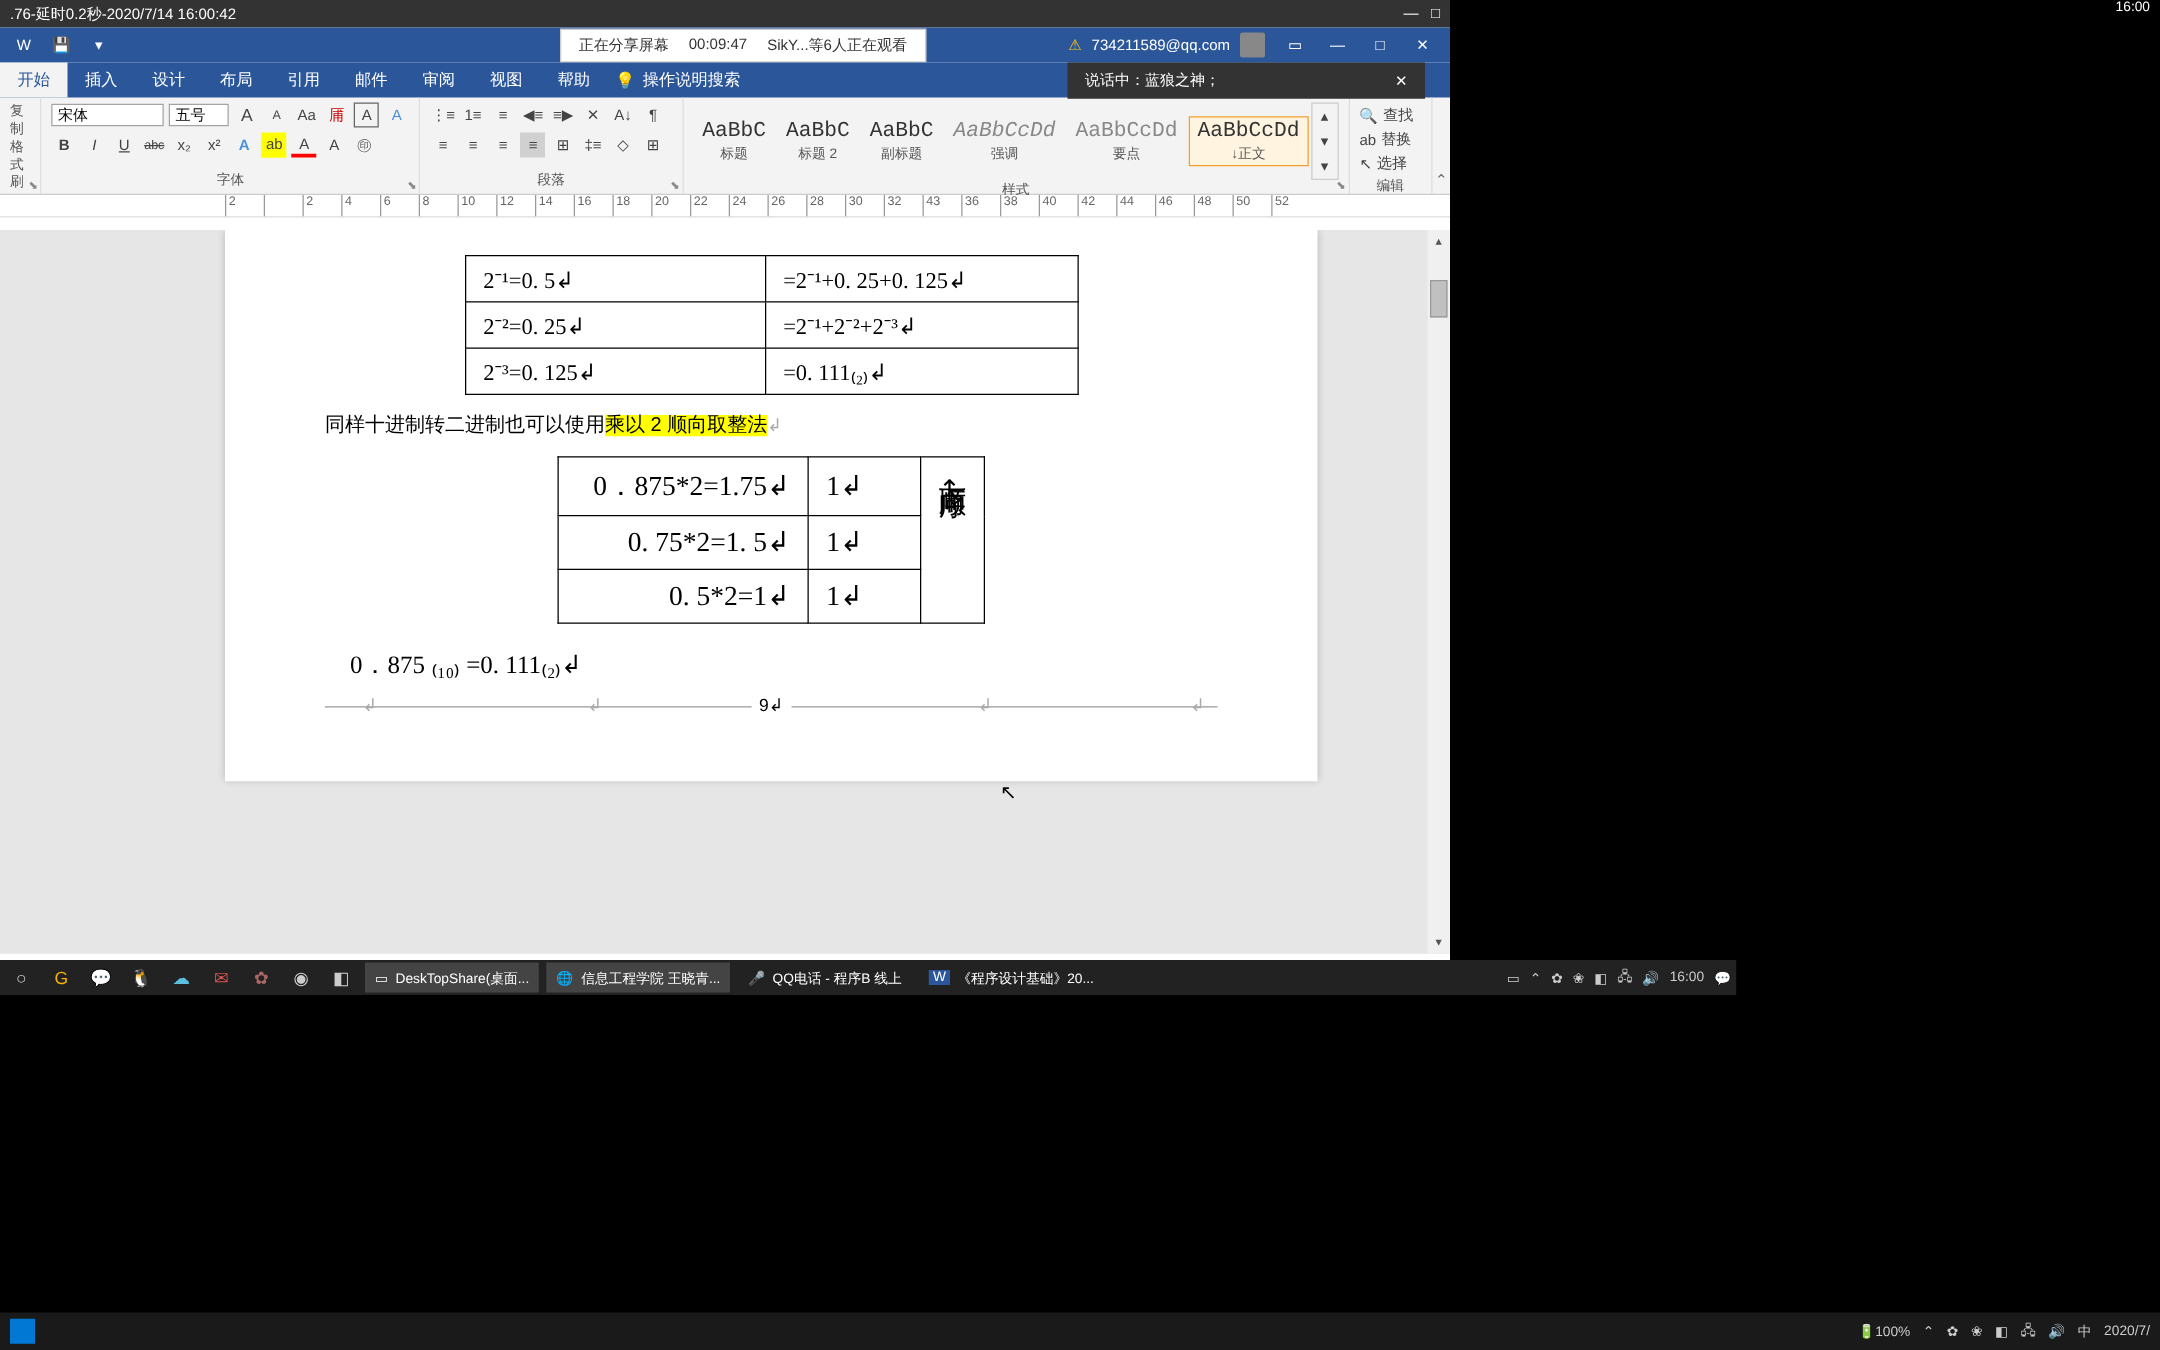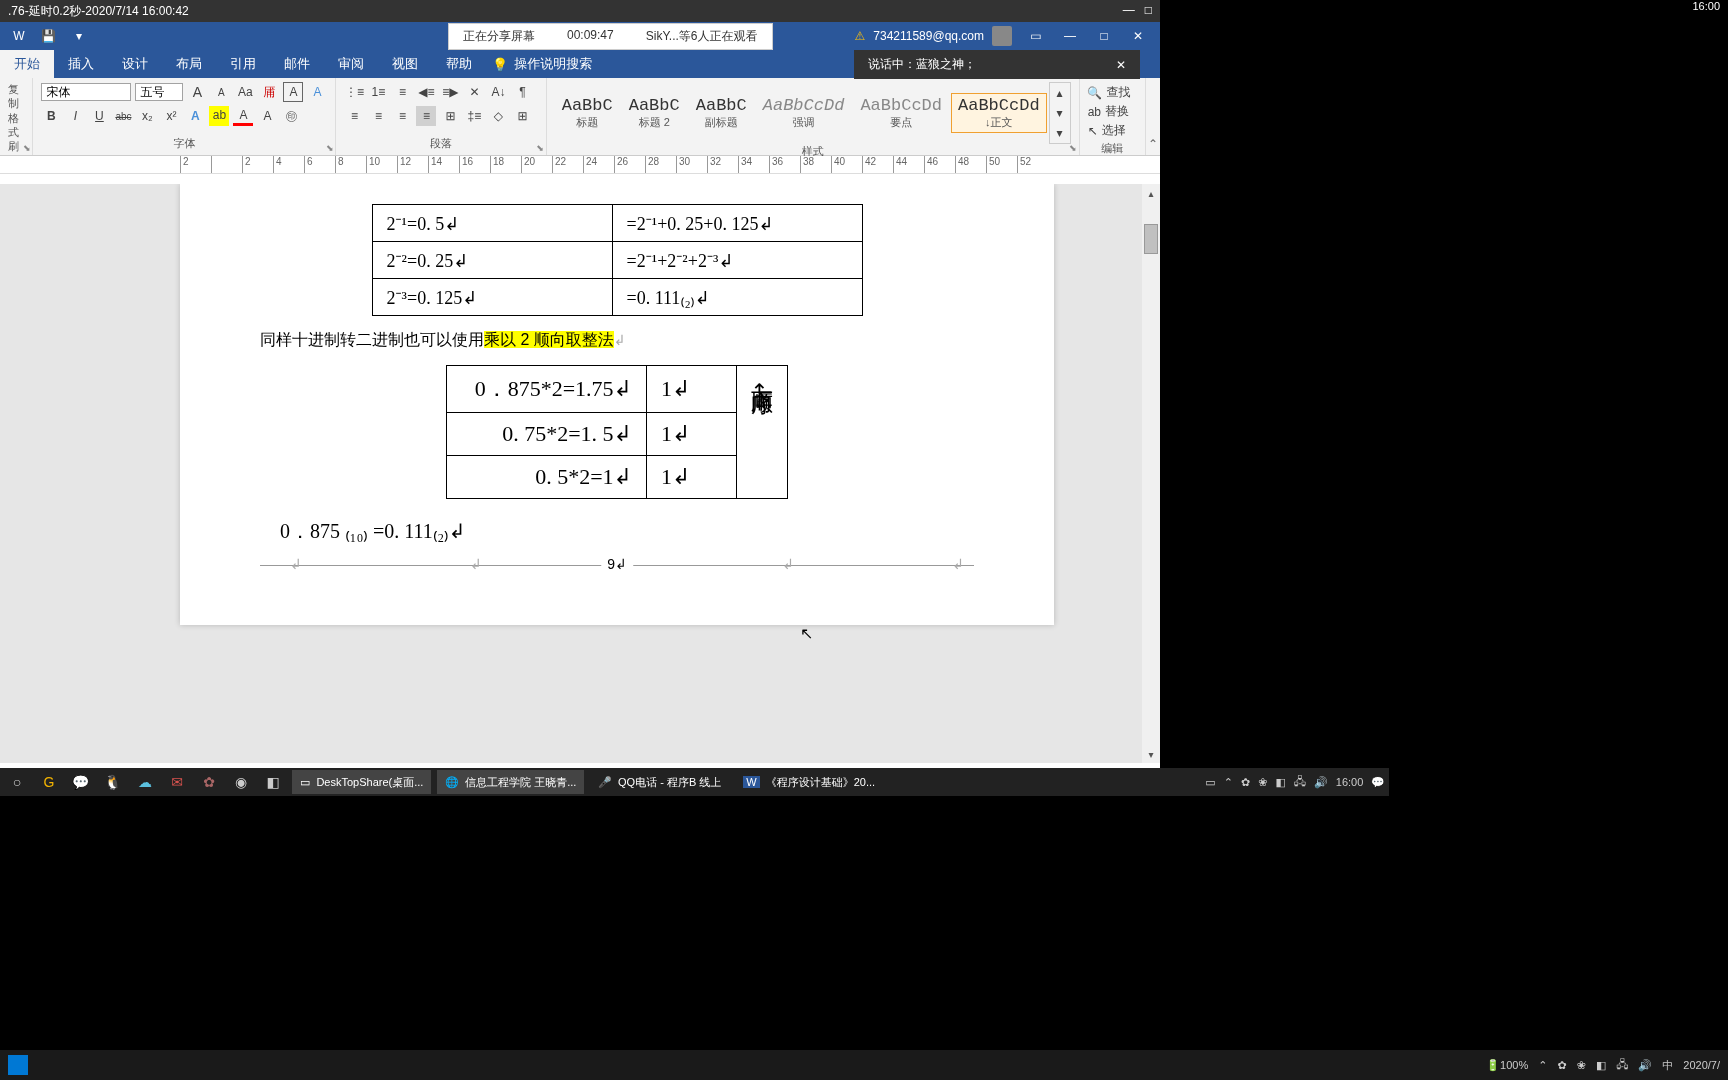--- a/index.html
+++ b/index.html
@@ -2,21 +2,21 @@
 <html><head>
 <meta charset="utf-8">
 <style>
 *{margin:0;padding:0;box-sizing:border-box;font-family:"Microsoft YaHei",Arial,sans-serif}
 body{background:#000;width:1728px;height:1080px;overflow:hidden;position:relative}
 .screen{position:absolute;top:0;left:0;width:1160px;height:795px;background:#fff}
 .top-title{height:22px;background:#333;color:#fff;font-size:12px;padding:3px 8px;display:flex;justify-content:space-between}
 .ribbon-header{height:28px;background:#2b579a;display:flex;align-items:center;color:#fff;font-size:12px}
 .qat{display:flex;align-items:center;gap:12px;padding:0 10px}
 .qat-icon{width:18px;height:18px;display:flex;align-items:center;justify-content:center}
-.share-banner{background:#fff;color:#333;padding:4px 14px;margin-left:350px;border:1px solid #ccc;display:flex;gap:32px}
+.share-banner{background:#fff;color:#333;padding:4px 14px;margin-left:350px;border:1px solid #ccc;display:flex;gap:16px}
 .account{margin-left:auto;display:flex;align-items:center;gap:8px;padding-right:6px}
 .warn{color:#ffc107}
 .win-btns{display:flex;gap:2px}
 .win-btn{width:32px;height:24px;display:flex;align-items:center;justify-content:center;color:#fff}
 .ribbon-tabs{height:28px;background:#2b579a;display:flex;align-items:center;color:#fff;font-size:13px;position:relative}
 .tab{padding:5px 14px}
 .tab.active{background:#f3f3f3;color:#2b579a}
 .tellme{display:flex;align-items:center;gap:6px;margin-left:6px}
 .speech-toast{position:absolute;right:20px;top:0;background:#333;color:#fff;padding:6px 14px;font-size:12px;display:flex;align-items:center;gap:140px;z-index:5}
 .ribbon-body{height:78px;background:#f3f3f3;border-bottom:1px solid #ccc;display:flex}
@@ -267,21 +267,21 @@
   <div class="ruler-tick">14</div>
       <div class="ruler-tick">16</div>
   <div class="ruler-tick">18</div>
       <div class="ruler-tick">20</div>
   <div class="ruler-tick">22</div>
       <div class="ruler-tick">24</div>
   <div class="ruler-tick">26</div>
       <div class="ruler-tick">28</div>
   <div class="ruler-tick">30</div>
       <div class="ruler-tick">32</div>
-  <div class="ruler-tick">34</div>
+  <div class="ruler-tick">43</div>
       <div class="ruler-tick">36</div>
   <div class="ruler-tick">38</div>
       <div class="ruler-tick">40</div>
   <div class="ruler-tick">42</div>
       <div class="ruler-tick">44</div>
   <div class="ruler-tick">46</div>
       <div class="ruler-tick">48</div>
   <div class="ruler-tick">50</div>
       <div class="ruler-tick">52</div>
 </div>

